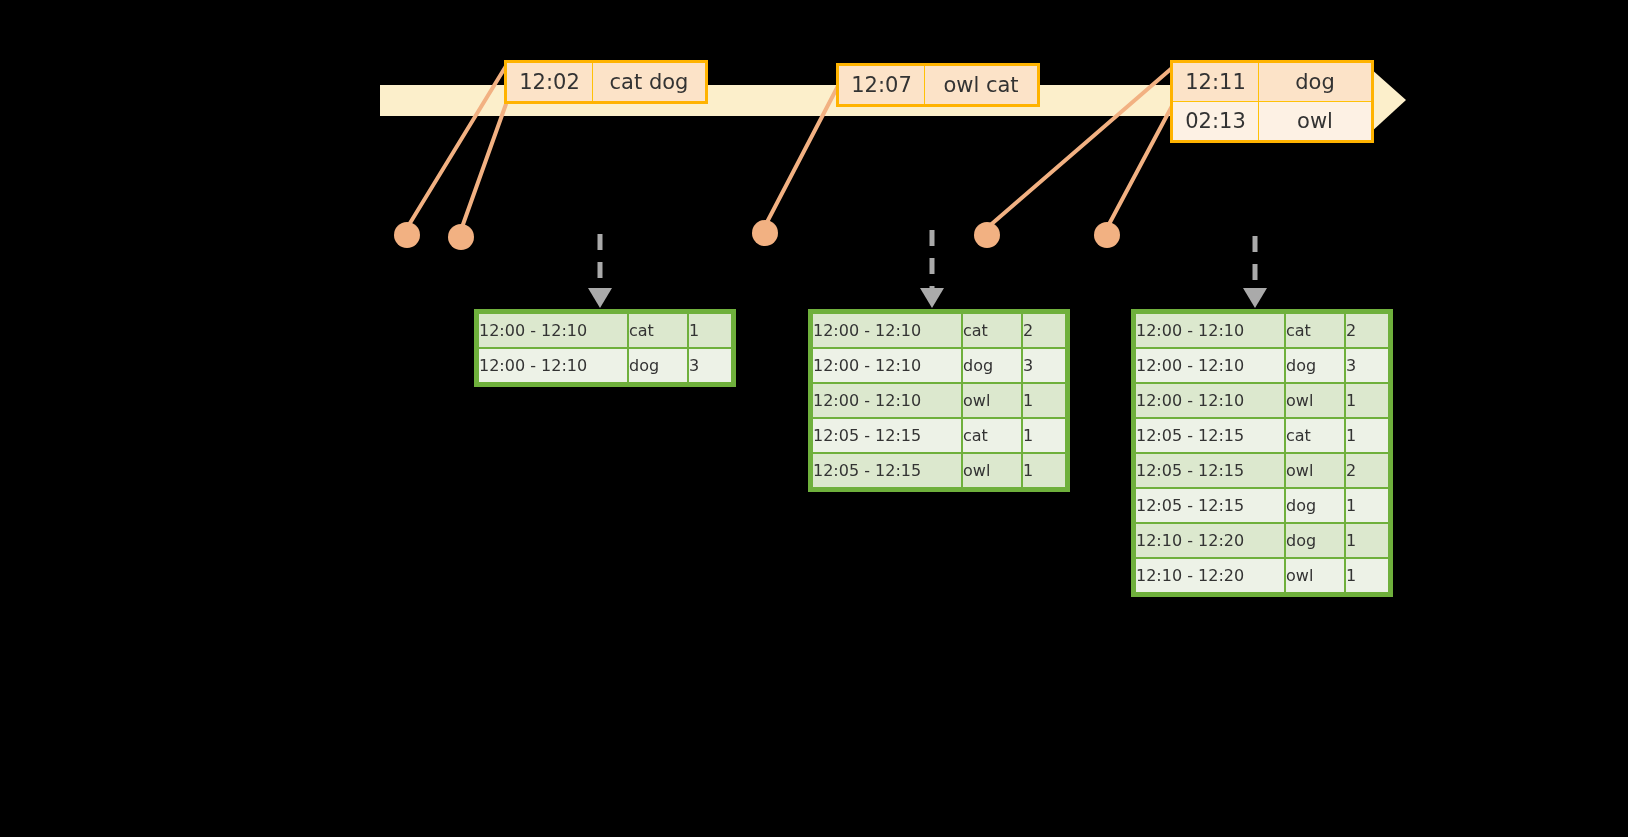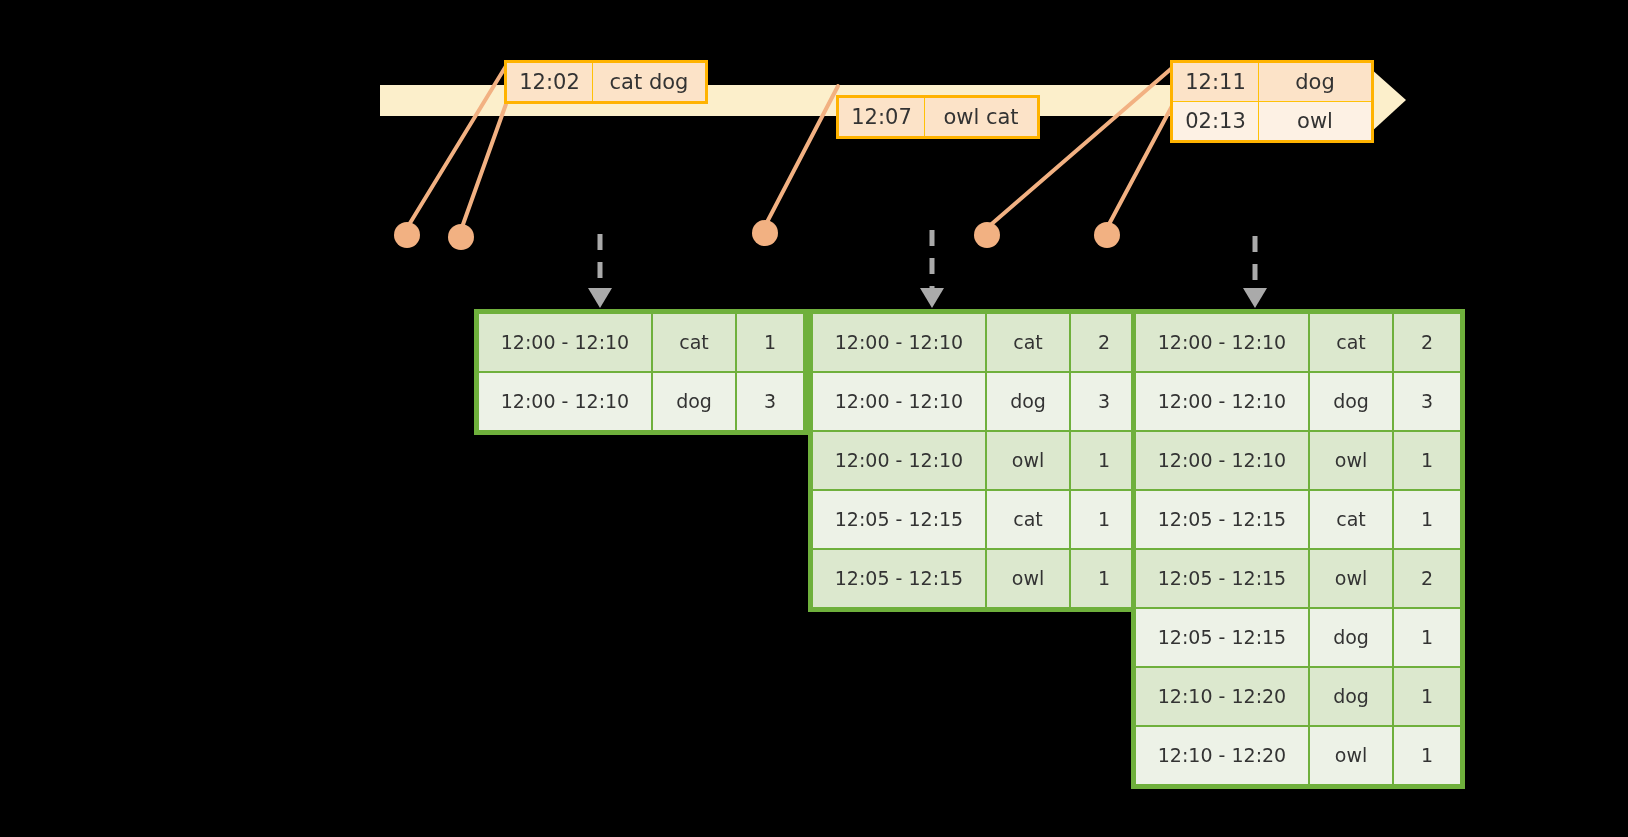--- a/index.html
+++ b/index.html
@@ -57,24 +57,24 @@
   
   .result-table {
     position: absolute;
     border-collapse: separate;
     border-spacing: 2px;
     border: 3px solid #6FB03C;
     background: #6FB03C;
     box-sizing: border-box;
   }
   .result-table td {
-    font-size: 19px;
+    font-size: 16px;
     color: #333333;
-    text-align: center;
-    padding: 12px;
+    text-align: left;
+    padding: 0;
     height: 33px;
     line-height: 33px;
     white-space: nowrap;
     font-family: "DejaVu Sans", sans-serif;
   }
   .result-table tr.shade td { background: #DCE8CE; }
   .result-table tr.plain td { background: #EDF2E7; }
   .rt-range { width: 148px; }
   .rt-word  { width: 58px; }
   .rt-count { width: 42px; }
@@ -127,21 +127,21 @@
 
   <table class="event-table" style="left:504px; top:60px;">
     <tbody>
         <tr>
       <td class="ev-time">12:02</td>
       <td class="ev-words">cat dog</td>
     </tr>
   </tbody>
     </table>
 
-  <table class="event-table" style="left:836px; top:95px;">
+  <table class="event-table" style="left:836px; top:63px;">
     <tbody>
         <tr>
       <td class="ev-time">12:07</td>
       <td class="ev-words">owl cat</td>
     </tr>
   </tbody>
     </table>
 
   <table class="event-table" style="left:1170px; top:60px;">
     <tbody>

